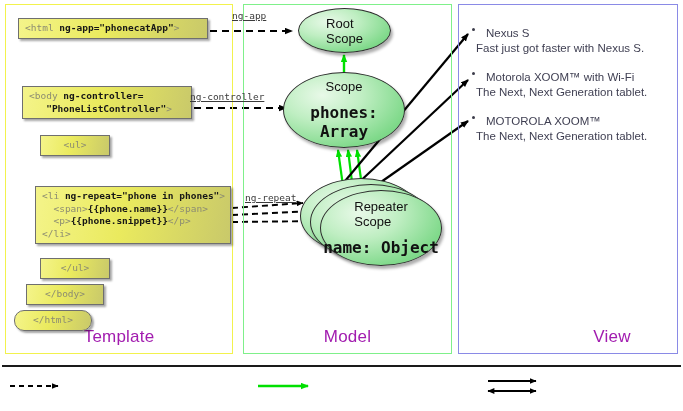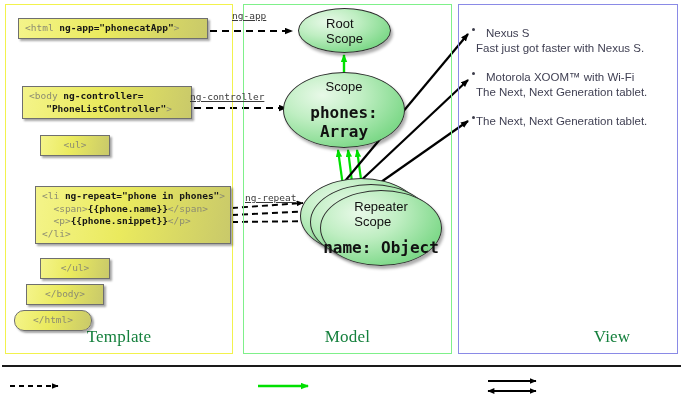--- a/index.html
+++ b/index.html
@@ -8,21 +8,21 @@
 
   #stage{position:absolute;left:0;top:0;width:683px;height:411px;}
 
   
   .panel{position:absolute;box-sizing:border-box;background:transparent;}
   #panel-template{left:5px;  top:4px; width:228px; height:350px; border:1.5px solid #f2f24d;}
   #panel-model   {left:243px;top:4px; width:209px; height:350px; border:1.5px solid #7ff08a;}
   #panel-view    {left:458px;top:4px; width:220px; height:350px; border:1.5px solid #8a8ae6;padding-left:44px;}
 
   .panel-label{position:absolute;width:100%;text-align:center;bottom:6px;
-               font-size:17px;color:#15803d;letter-spacing:.2px;font-family:Liberation Serif, serif;}
+               font-size:17px;color:#a21caf;letter-spacing:.2px;}
 
   
   .codebox{position:absolute;box-sizing:border-box;
            border:1.5px solid #6f6f6f;
            background:linear-gradient(100deg,#f4f48a 0%,#eaea5e 45%,#c9c96a 100%);
            box-shadow:2px 2px 2px rgba(0,0,0,.35);
            font-family:"DejaVu Sans Mono","Liberation Mono",monospace;
            font-size:9.5px;line-height:12.5px;color:#1a1a1a;
            padding:3px 6px;white-space:pre;}
   .tag{color:#8c8c72;font-weight:normal;}
@@ -202,20 +202,21 @@
       <div class="view-name">Nexus S</div>
       <div class="view-snippet">Fast just got faster with Nexus S.</div>
     </div>
     <div class="view-item">
       <div class="view-bullet"></div>
       <div class="view-name">Motorola XOOM™ with Wi-Fi</div>
       <div class="view-snippet">The Next, Next Generation tablet.</div>
     </div>
     <div class="view-item">
       <div class="view-bullet"></div>
+      <div class="view-name">MOTOROLA XOOM™</div>
       <div class="view-snippet">The Next, Next Generation tablet.</div>
     </div>
   </div>
 
   <div id="legend">
     
     
     
   </div>
 

